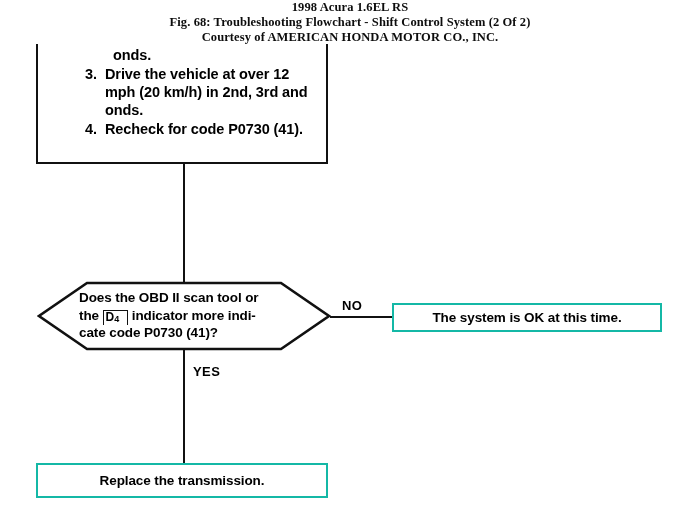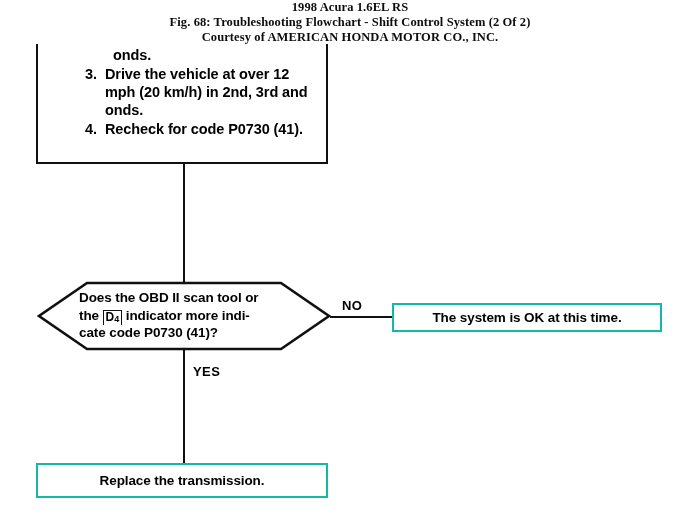--- a/index.html
+++ b/index.html
@@ -125,21 +125,21 @@
     font-size: 13.5px;
     font-weight: bold;
     line-height: 17.5px;
     letter-spacing: -0.1px;
   }
   #decision-text .ln { display: block; white-space: nowrap; }
   .d4 {
     display: inline-block;
     border: 1.5px solid #111;
     border-bottom: none;
-    padding: 0 2px 0 2px;
+    padding: 0 8px 0 2px;
     line-height: 13px;
     font-size: 12px;
     position: relative;
     top: 1px;
   }
   .d4 sub { font-size: 9px; vertical-align: baseline; position: relative; top: 1px; }
 
   
   .result-box {
     position: absolute;

